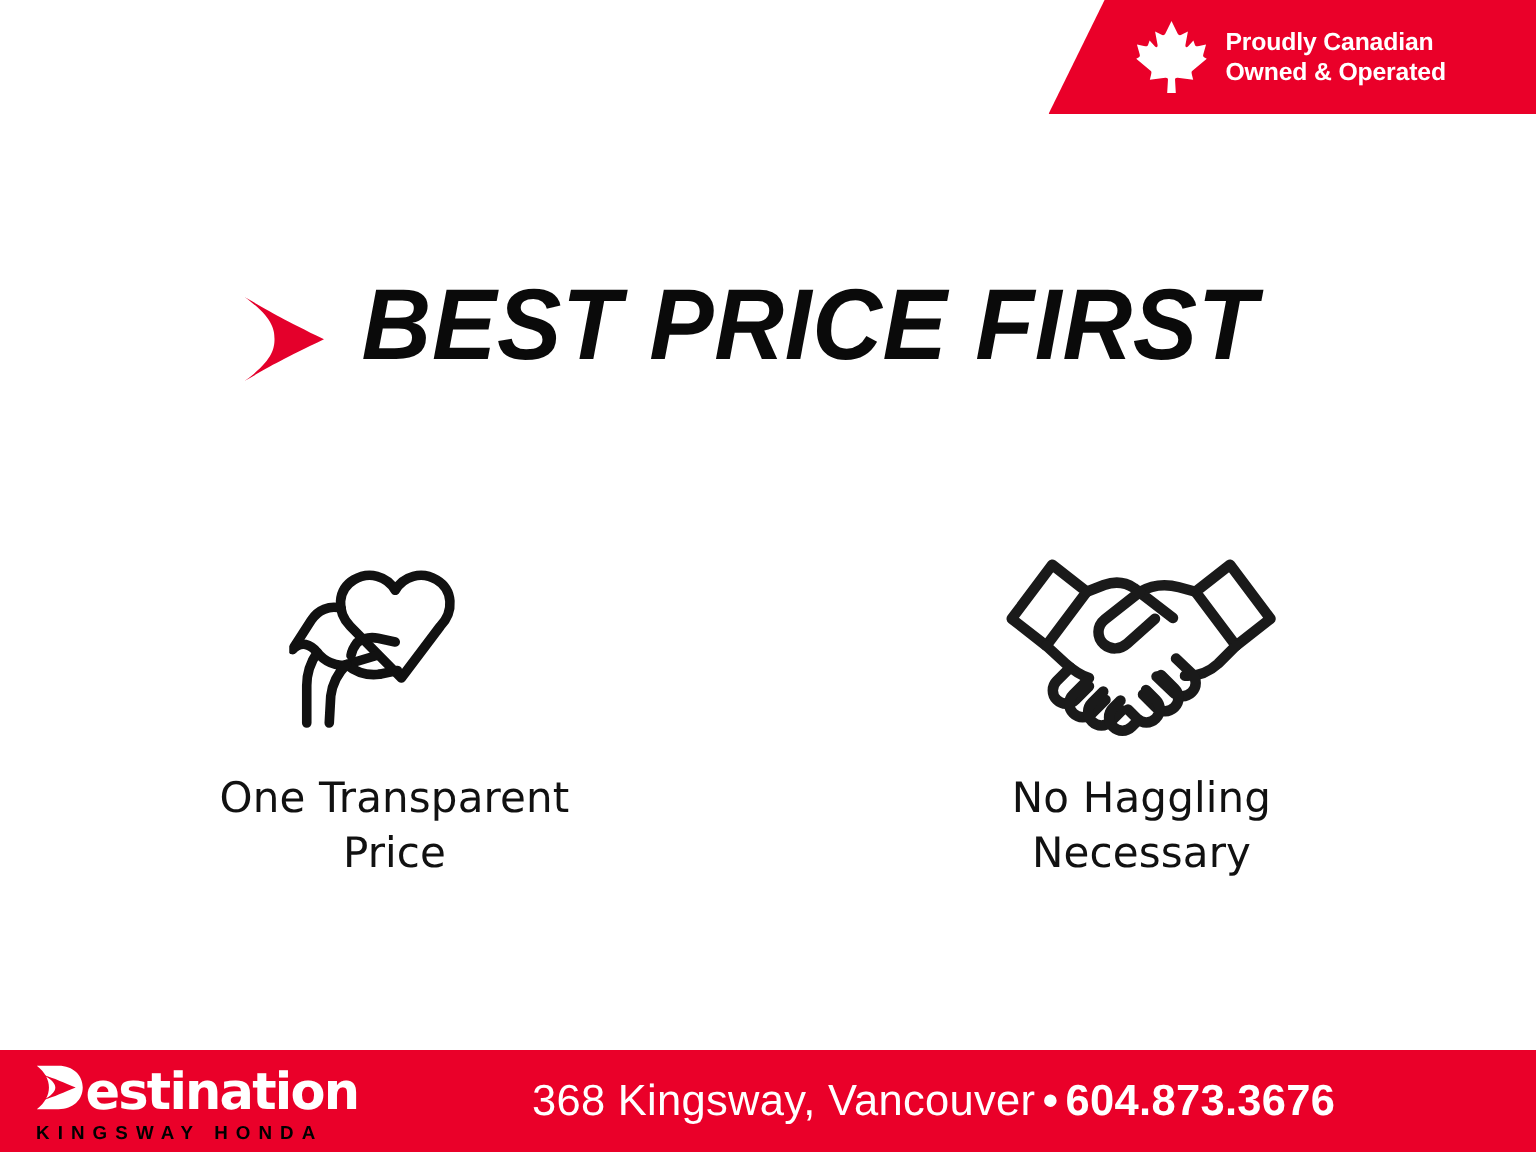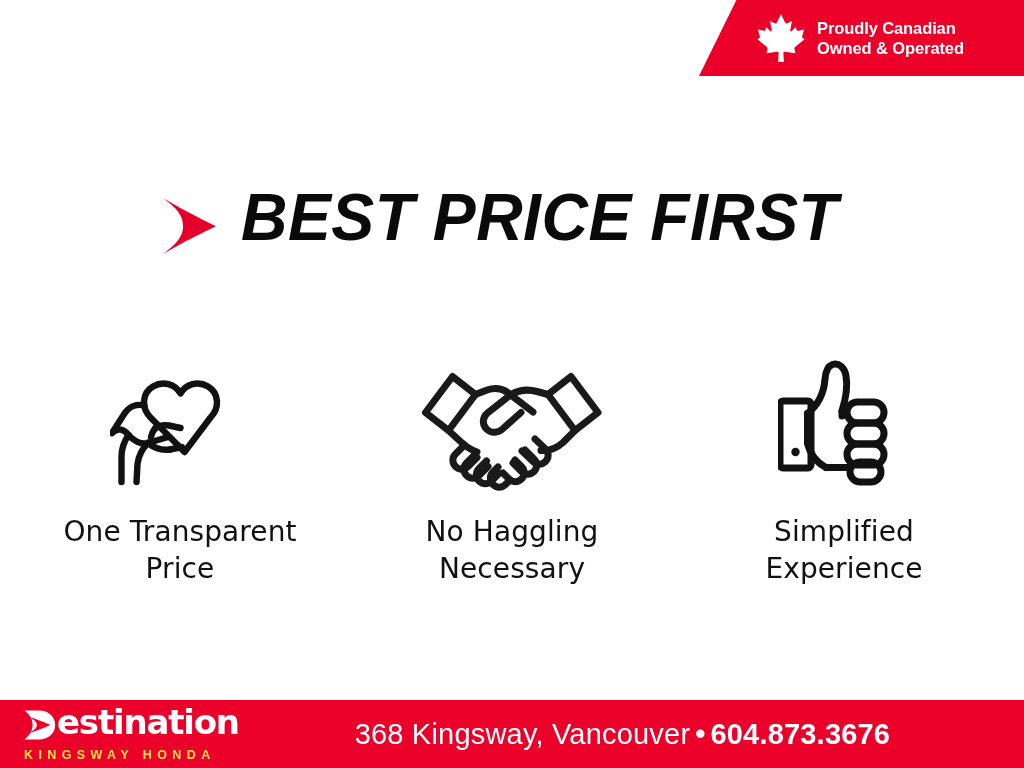--- a/index.html
+++ b/index.html
@@ -104,32 +104,32 @@
     height:68px;
     background:#EA0029;
     display:flex;
     align-items:center;
   }
   #footer-logo {
     flex:0 0 auto;
     padding-left:22px;
     padding-top:2px;
   }
-  #logo-wordmark-row { display:flex; align-items:flex-start; }
+  #logo-wordmark-row { display:flex; align-items:flex-end; }
   #logo-d-mark { width:34px; height:34px; margin-right:1px; margin-bottom:1px; }
   #logo-word {
     color:#ffffff;
     font-size:34px;
     font-weight:bold;
     letter-spacing:-1.2px;
     line-height:0.84;
     font-family:"DejaVu Sans", sans-serif;
   }
   #logo-sub {
-    color:#fde047;
+    color:#000000;
     font-size:12.5px;
     font-weight:bold;
     letter-spacing:5.4px;
     margin-top:5px;
     margin-left:2px;
     font-family:"Liberation Sans", sans-serif;
   }
   #footer-contact {
     flex:1 1 auto;
     text-align:center;
@@ -229,44 +229,20 @@
             <path d="M108 86 L117 95 C120.5 98.5 120.5 104 117 107.5 C113.5 111 108 111 104.5 107.5 L96 99"></path>
             <path d="M98 96 L104.5 102.5 C108 106 108 111.5 104.5 115 C101 118.5 95.5 118.5 92 115 L86 109"></path>
           </g>
         </svg>
       </div>
       <div class="feature-label">No Haggling
 Necessary</div>
     </div>
 
 
-    <div class="feature">
-      <div class="feature-icon">
-        <svg width="132" height="133" viewBox="0 0 132 133" aria-hidden="true">
-          <g fill="none" stroke="#111111" stroke-width="7" stroke-linecap="round" stroke-linejoin="round">
-
-            <path d="M64 52 C68 39 70 28 68 17 C66.5 8 60.5 3.5 54.5 5.5 C49 7.5 47.5 13.5 47 20 C46 34 40 46 29.5 54.5"></path>
-            <path d="M64 52 L64 57"></path>
-            <path d="M29.5 54.5 L29.5 84"></path>
-            <path d="M29.5 84 C32 95 38.5 103.5 48 108.5"></path>
-            <path d="M48 108.5 L72 108.5"></path>
-
-            <rect x="2" y="42" width="31" height="67" rx="3"></rect>
-
-            <rect x="69" y="43" width="37" height="21" rx="10.5"></rect>
-            <rect x="69" y="64" width="37" height="21" rx="10.5"></rect>
-            <rect x="69" y="85" width="37" height="21" rx="10.5"></rect>
-            <rect x="72" y="103" width="31" height="20" rx="10"></rect>
-          </g>
-          <circle cx="17.5" cy="93" r="4.2" fill="#111111"></circle>
-        </svg>
-      </div>
-      <div class="feature-label">Simplified
-Experience</div>
-    </div>
 
   </div>
 
   <div id="footer">
 
     <div id="footer-logo">
       <div id="logo-wordmark-row">
         <svg id="logo-d-mark" viewBox="0 0 40 40" aria-hidden="true">
           <path fill="#ffffff" d="M3 3 L20 3 C31.5 3 39 10.5 39 20 C39 29.5 31.5 37 20 37 L3 37 C9.5 32 12.5 26 12.5 20 C12.5 14 9.5 8 3 3 Z"></path>
           <path fill="#EA0029" d="M8 10 C14 13.5 17.5 16.5 17.5 20 C17.5 23.5 14 26.5 8 30 C17 27 24 24 33.5 20 C24 16 17 13 8 10 Z"></path>

